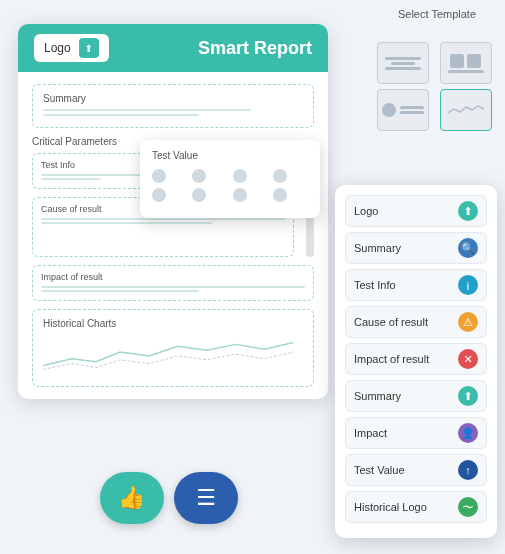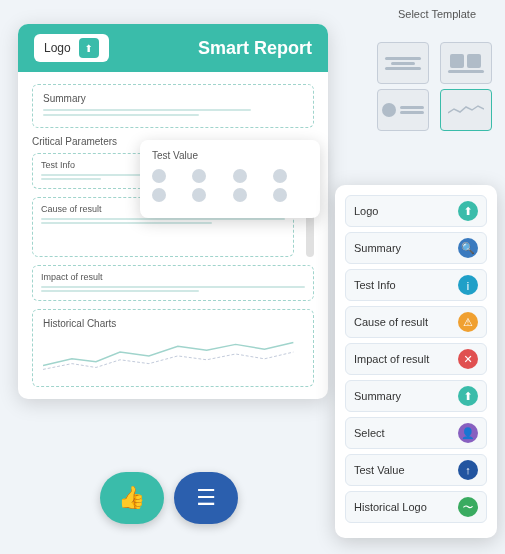--- a/index.html
+++ b/index.html
@@ -418,21 +418,21 @@
     </div>
     <div class="panel-item">
       <span class="panel-item-label">Impact of result</span>
       <div class="panel-icon icon-red">✕</div>
     </div>
     <div class="panel-item">
       <span class="panel-item-label">Summary</span>
       <div class="panel-icon icon-teal">⬆</div>
     </div>
     <div class="panel-item">
-      <span class="panel-item-label">Select</span>
+      <span class="panel-item-label">Impact</span>
       <div class="panel-icon icon-purple">👤</div>
     </div>
     <div class="panel-item">
       <span class="panel-item-label">Test Value</span>
       <div class="panel-icon icon-darkblue">↑</div>
     </div>
     <div class="panel-item">
       <span class="panel-item-label">Historical Logo</span>
       <div class="panel-icon icon-green">〜</div>
     </div>

